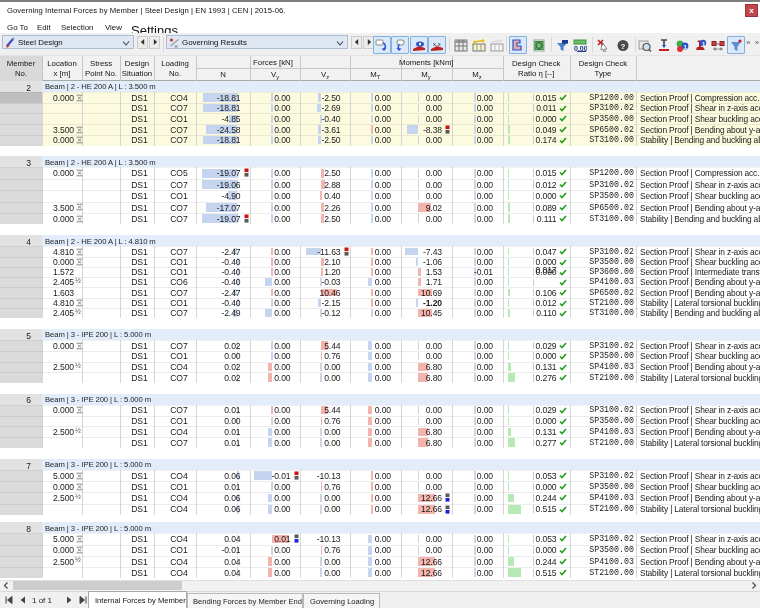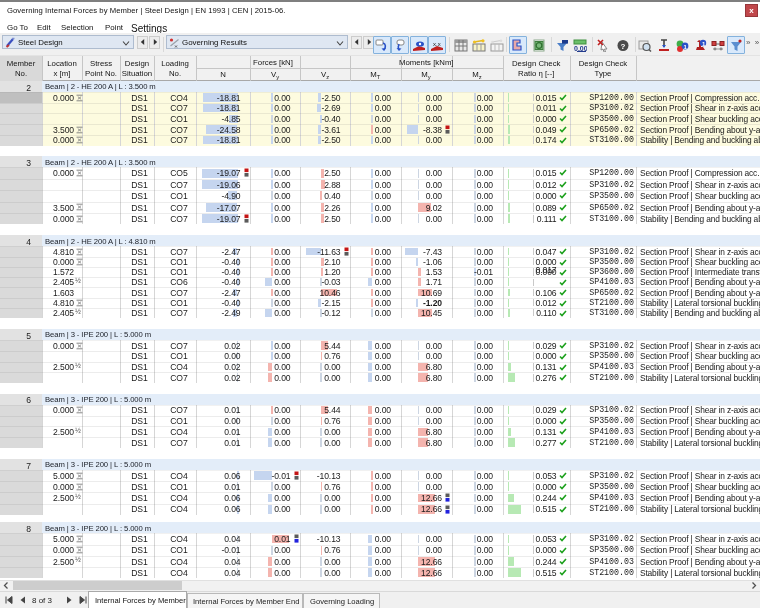--- a/index.html
+++ b/index.html
@@ -19,22 +19,22 @@
 
 </style></head><body>
 <div class="abs" style="left:0;top:0;width:760px;height:2px;background:#7f7f7f;"></div>
 <div class="abs" style="left:0;top:2px;width:760px;height:19px;background:#ffffff;"></div>
 <div class="abs" style="left:7px;top:6px;font-size:7.7px;color:#111;letter-spacing:0.05px;">Governing Internal Forces by Member | Steel Design | EN 1993 | CEN | 2015-06.</div>
 <div class="abs" style="left:745px;top:4px;width:13px;height:13px;background:#c0474b;border:1px solid #96363a;color:#fff;font-size:8px;font-weight:bold;text-align:center;line-height:12px;">x</div>
 <div class="abs" style="left:0;top:21px;width:760px;height:12px;background:#ffffff;"></div>
 <div class="abs" style="left:7px;top:23px;font-size:7.9px;color:#111;">Go To</div>
 <div class="abs" style="left:37px;top:23px;font-size:7.9px;color:#111;">Edit</div>
 <div class="abs" style="left:61px;top:23px;font-size:7.9px;color:#111;">Selection</div>
-<div class="abs" style="left:105px;top:23px;font-size:7.9px;color:#111;">Point</div>
-<div class="abs" style="left:131px;top:23px;font-size:10px;color:#111;">Settings</div>
+<div class="abs" style="left:105px;top:23px;font-size:7.9px;color:#111;">View</div>
+<div class="abs" style="left:131px;top:23px;font-size:13px;color:#111;">Settings</div>
 <div class="abs" style="left:0;top:33px;width:760px;height:23px;background:#f0f0f0;border-bottom:1px solid #e3e3e3;"></div>
 <div class="abs" style="left:2px;top:35px;width:132px;height:14px;background:#dfe7f2;border:1px solid #aebccf;"></div>
 <div class="abs" style="left:5px;top:36.5px;width:11px;height:11px;">
     <svg width="11" height="11">
       <path d="M2 9 L8 2" stroke="#3a4fc0" stroke-width="2.2"></path>
       <path d="M1.5 10 L4 8" stroke="#c03030" stroke-width="2"></path>
       <path d="M7 1.5 L9.5 1.5" stroke="#8090d0" stroke-width="1.5"></path>
     </svg>
   </div>
 <div class="abs" style="left:18px;top:38px;font-size:7.9px;color:#111;">Steel Design</div>
@@ -1435,18 +1435,18 @@
   </div>
 <div class="abs" style="left:0;top:591px;width:760px;height:17px;background:#f0f0f0;border-top:1px solid #d9d9d9;"></div>
 <div class="abs" style="left:3px;top:595px;">
     <svg width="86" height="10">
       <path d="M3 1.5 V8.5 M9 1.5 L4.5 5 L9 8.5 Z" stroke="#444" fill="#444" stroke-width="1"></path>
       <path d="M22 1.5 L17.5 5 L22 8.5 Z" fill="#444"></path>
       <path d="M64 1.5 L68.5 5 L64 8.5 Z" fill="#444"></path>
       <path d="M83 1.5 V8.5 M77 1.5 L81.5 5 L77 8.5 Z" stroke="#444" fill="#444" stroke-width="1"></path>
     </svg>
   </div>
-<div class="abs" style="left:32px;top:595.5px;font-size:8px;color:#222;">8 of 3</div>
+<div class="abs" style="left:32px;top:595.5px;font-size:8px;color:#222;">1 of 1</div>
 <div class="abs" style="left:88px;top:591px;width:99px;height:17px;background:#ffffff;border:1px solid #a9a9a9;border-bottom:none;"></div>
 <div class="abs" style="left:95px;top:596px;font-size:7.6px;color:#111;">Internal Forces by Member</div>
 <div class="abs" style="left:187px;top:593px;width:116px;height:15px;background:#f5f5f5;border:1px solid #b9b9b9;border-bottom:none;"></div>
-<div class="abs" style="left:193px;top:597px;font-size:7.6px;color:#222;">Internal Forces by Member End</div>
+<div class="abs" style="left:193px;top:597px;font-size:7.6px;color:#222;">Bending Forces by Member End</div>
 <div class="abs" style="left:303px;top:593px;width:77px;height:15px;background:#f5f5f5;border:1px solid #b9b9b9;border-bottom:none;"></div>
 <div class="abs" style="left:310px;top:597px;font-size:7.6px;color:#222;">Governing Loading</div>
 </body></html>

